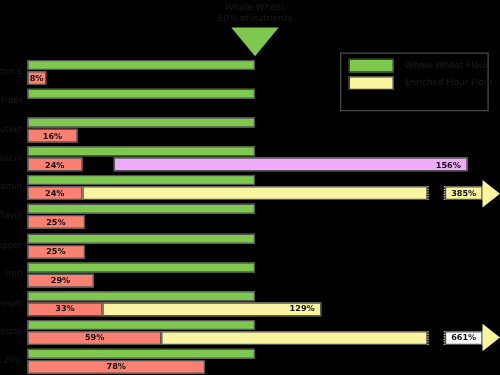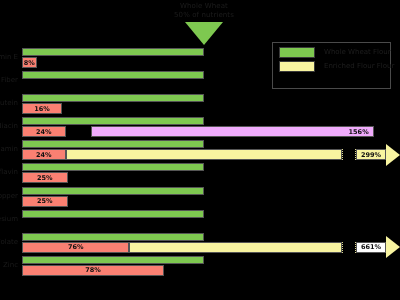--- a/index.html
+++ b/index.html
@@ -251,21 +251,21 @@
       <div class="row">
         <div class="row-label">Thiamin</div>
         <div class="bar bar-green" style="width: 182px; background: rgb(126, 200, 80);"></div>
         <div class="bar bar-lower" style="border: none; width: 378px;">
           <div class="seg seg-red" style="width: 43.68px; background: rgb(250, 128, 114);">
             <span class="seg-label">24%</span>
           </div>
           <div class="seg seg-yellow" style="left: 43.68px; background: rgb(248, 244, 160); width: 276.32px;"></div>
           <div class="clip-break" style="left: 320px;"></div>
           <div class="seg seg-yellow" style="left: 334px; width: 30px; background: rgb(248, 244, 160);">
-            <span class="seg-label">299%</span>
+            <span class="seg-label">385%</span>
           </div>
           <div class="arrow-head" style="left: 364px; border-left-color: rgb(248, 244, 160);"></div>
         </div>
       </div>
       <div class="row">
         <div class="row-label">Riboflavin</div>
         <div class="bar bar-green" style="width: 182px; background: rgb(126, 200, 80);"></div>
         <div class="bar bar-lower" style="border: none; width: 378px;">
           <div class="seg seg-red" style="width: 45.5px; background: rgb(250, 128, 114);">
             <span class="seg-label">25%</span>
@@ -275,29 +275,46 @@
       <div class="row">
         <div class="row-label">Copper</div>
         <div class="bar bar-green" style="width: 182px; background: rgb(126, 200, 80);"></div>
         <div class="bar bar-lower" style="border: none; width: 378px;">
           <div class="seg seg-red" style="width: 45.5px; background: rgb(250, 128, 114);">
             <span class="seg-label">25%</span>
           </div>
         </div>
       </div>
       <div class="row">
+        <div class="row-label">Iron</div>
+        <div class="bar bar-green" style="width: 182px; background: rgb(126, 200, 80);"></div>
+        <div class="bar bar-lower" style="border: none; width: 378px;">
+          <div class="seg seg-red" style="width: 52.78px; background: rgb(250, 128, 114);">
+            <span class="seg-label">29%</span>
+          </div>
+        </div>
+      </div>
+      <div class="row">
         <div class="row-label">Magnesium</div>
         <div class="bar bar-green" style="width: 182px; background: rgb(126, 200, 80);"></div>
+        <div class="bar bar-lower" style="border: none; width: 378px;">
+          <div class="seg seg-red" style="width: 60.06px; background: rgb(250, 128, 114);">
+            <span class="seg-label">33%</span>
+          </div>
+          <div class="seg seg-yellow" style="left: 60.06px; background: rgb(248, 244, 160); width: 174.72px;">
+            <span class="seg-label">129%</span>
+          </div>
+        </div>
       </div>
       <div class="row">
         <div class="row-label">Folate</div>
         <div class="bar bar-green" style="width: 182px; background: rgb(126, 200, 80);"></div>
         <div class="bar bar-lower" style="border: none; width: 378px;">
           <div class="seg seg-red" style="width: 107.38px; background: rgb(250, 128, 114);">
-            <span class="seg-label">76%</span>
+            <span class="seg-label">59%</span>
           </div>
           <div class="seg seg-yellow" style="left: 107.38px; background: rgb(248, 244, 160); width: 212.62px;"></div>
           <div class="clip-break" style="left: 320px;"></div>
           <div class="seg seg-yellow" style="left: 334px; width: 30px; background: #ffffff;">
             <span class="seg-label">661%</span>
           </div>
           <div class="arrow-head" style="left: 364px; border-left-color: rgb(248, 244, 160);"></div>
         </div>
       </div>
       <div class="row">

